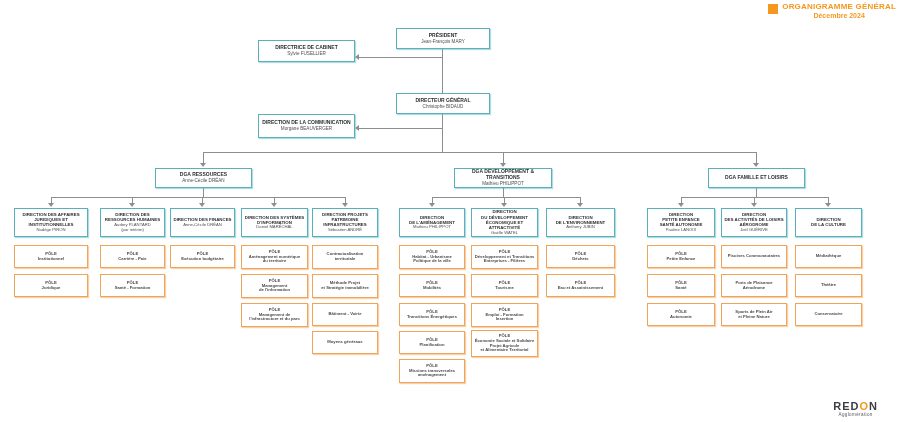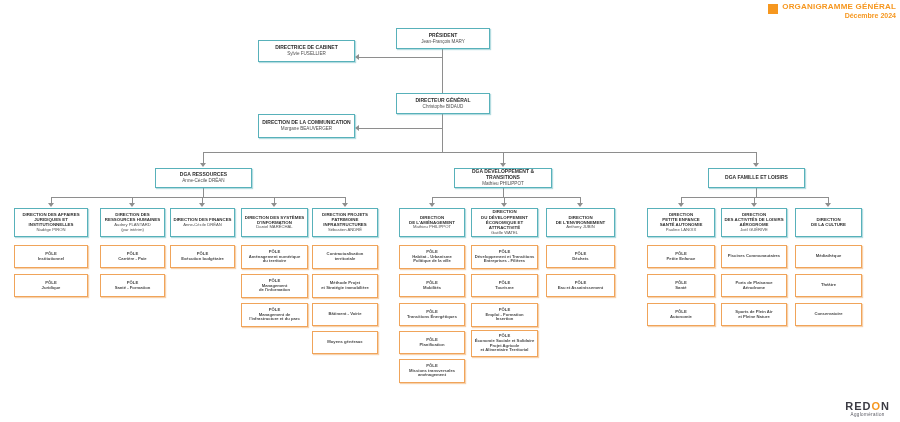--- a/index.html
+++ b/index.html
@@ -2,21 +2,21 @@
 <html><head>
 <meta charset="utf-8">
 <style>
   html,body{margin:0;padding:0;background:#fff;}
   #canvas{position:relative;width:900px;height:422px;background:#fff;overflow:hidden;
           font-family:"Liberation Sans",sans-serif;}
 
   
   #hdr{position:absolute;top:2px;right:4px;display:flex;align-items:flex-start;gap:4px;}
   #hdr .sq{width:10px;height:10px;background:#f6971f;margin-top:2px;}
-  #hdr .ht{text-align:right;color:#f6971f;font-weight:bold;line-height:1.2;}
+  #hdr .ht{text-align:center;color:#f6971f;font-weight:bold;line-height:1.2;}
   #hdr .ht .t1{font-size:8px;letter-spacing:.2px;}
   #hdr .ht .t2{font-size:7px;}
 
   
   .box{position:absolute;background:#fff;border:1px solid #58b1ba;
        box-shadow:1px 1px 1px rgba(88,177,186,.45);
        display:flex;flex-direction:column;align-items:center;justify-content:center;
        text-align:center;padding:1px 2px;box-sizing:border-box;overflow:hidden;}
   .box .t{font-weight:bold;font-size:4.4px;line-height:1.18;color:#2f2f2f;white-space:pre-line;}
   .box .n{font-size:4.2px;line-height:1.18;color:#4f4f4f;white-space:pre-line;margin-top:.5px;}
@@ -30,21 +30,21 @@
         white-space:pre-line;box-sizing:border-box;padding:1px 2px;overflow:hidden;}
 
   
   .ln{position:absolute;background:#8e8e8e;}
   .ar-d{position:absolute;width:0;height:0;border-left:3px solid transparent;
         border-right:3px solid transparent;border-top:4px solid #8e8e8e;}
   .ar-l{position:absolute;width:0;height:0;border-top:3px solid transparent;
         border-bottom:3px solid transparent;border-right:4px solid #8e8e8e;}
 
   
-  #logo{position:absolute;right:10px;bottom:5px;text-align:center;line-height:1;}
+  #logo{position:absolute;right:22px;bottom:5px;text-align:center;line-height:1;}
   #logo .word{font-weight:bold;font-size:11px;letter-spacing:1px;color:#3c3c44;}
   #logo .word .o{color:#f6971f;}
   #logo .sub{font-size:4.5px;color:#55555e;margin-top:1px;letter-spacing:.4px;}
 </style>
 </head>
 <body>
 
 <div id="canvas">
 
   <div id="hdr">

